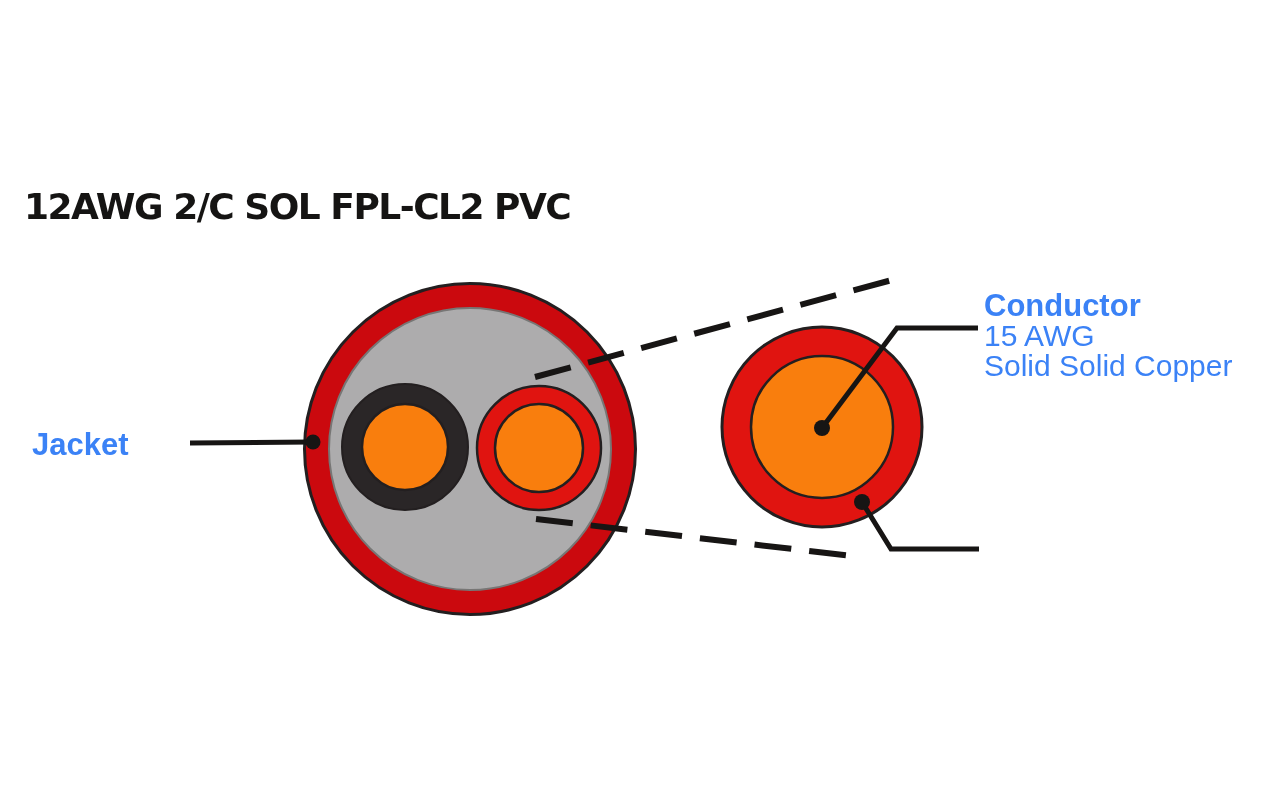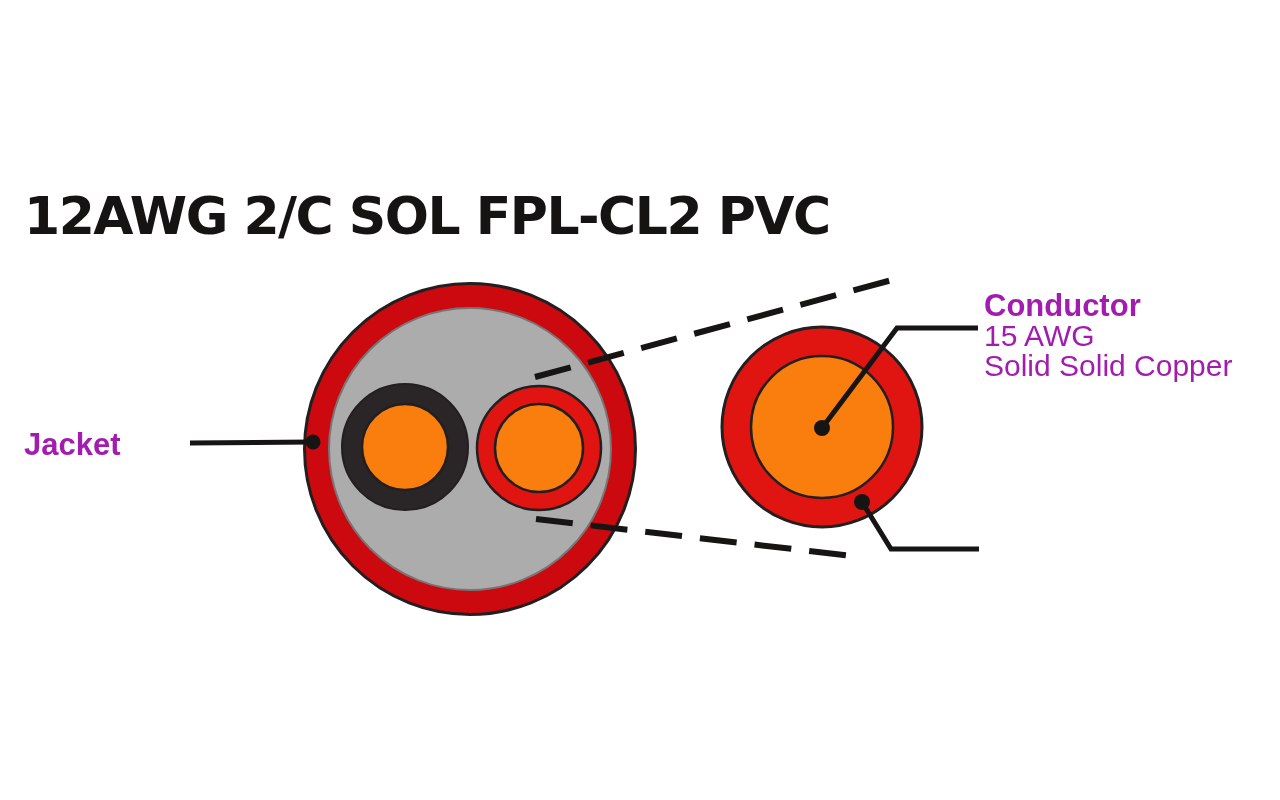--- a/index.html
+++ b/index.html
@@ -11,38 +11,38 @@
     overflow: hidden;
     font-family: "Liberation Sans", sans-serif;
   }
   svg.diagram { position: absolute; left: 0; top: 0; }
   .page-title {
     position: absolute;
     left: 24px;
     top: 186px;
     margin: 0;
     font-family: "DejaVu Sans", sans-serif;
-    font-size: 52px;
+    font-size: 36px;
     font-weight: 700;
     letter-spacing: -1.5px;
     color: #151413;
     white-space: nowrap;
   }
   .label {
     position: absolute;
-    color: #a21caf;
+    color: #3b82f6;
     font-size: 30px;
     line-height: 30px;
     white-space: nowrap;
   }
   .label .b {
     font-weight: 700;
     font-size: 31px;
   }
-  .jacket-label     { left: 24px;  top: 430px; }
+  .jacket-label     { left: 32px;  top: 430px; }
   .conductor-label  { left: 984px; top: 291px; }
   .dielectric-label { left: 990px; top: 529px; }
 </style>
 </head>
 <body>
 
 <div class="page">
 
   <h1 class="page-title">12AWG 2/C SOL FPL-CL2 PVC</h1>
 

